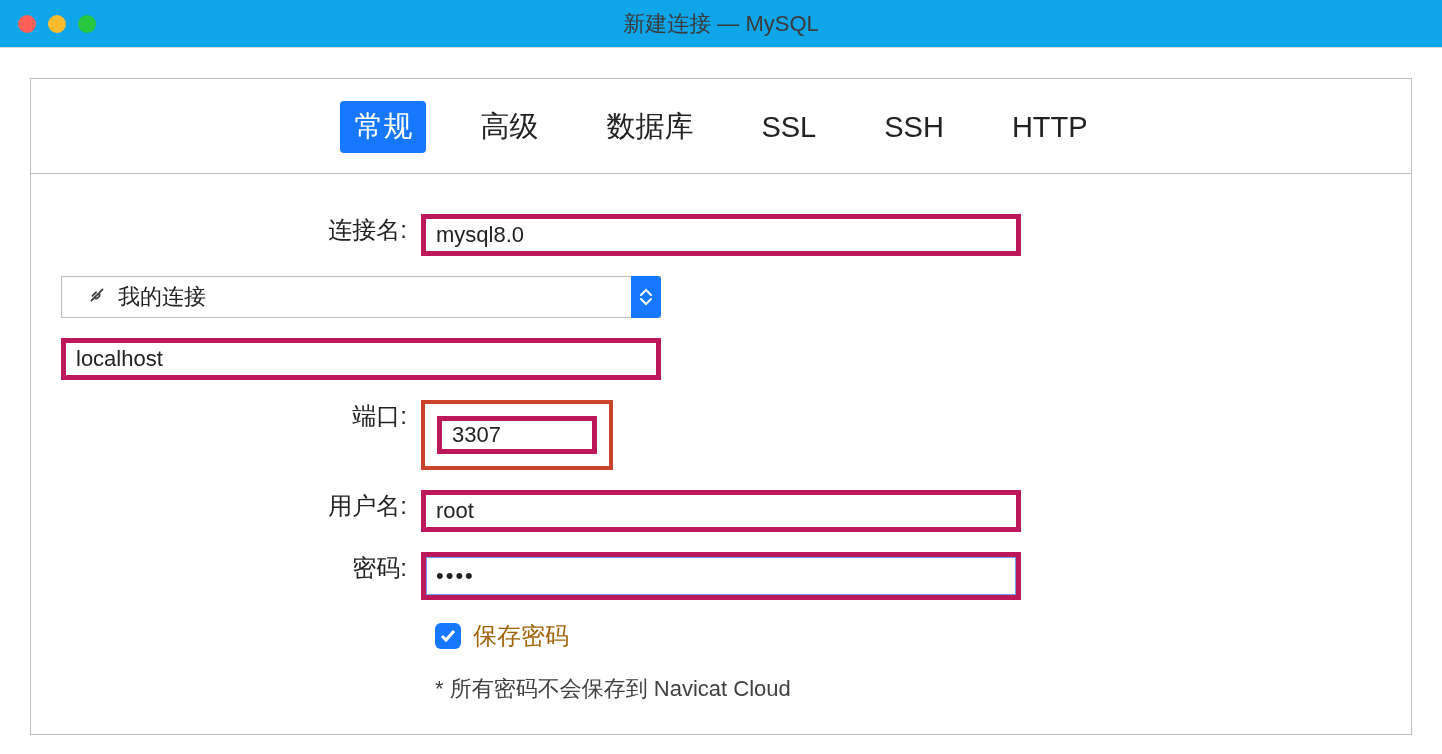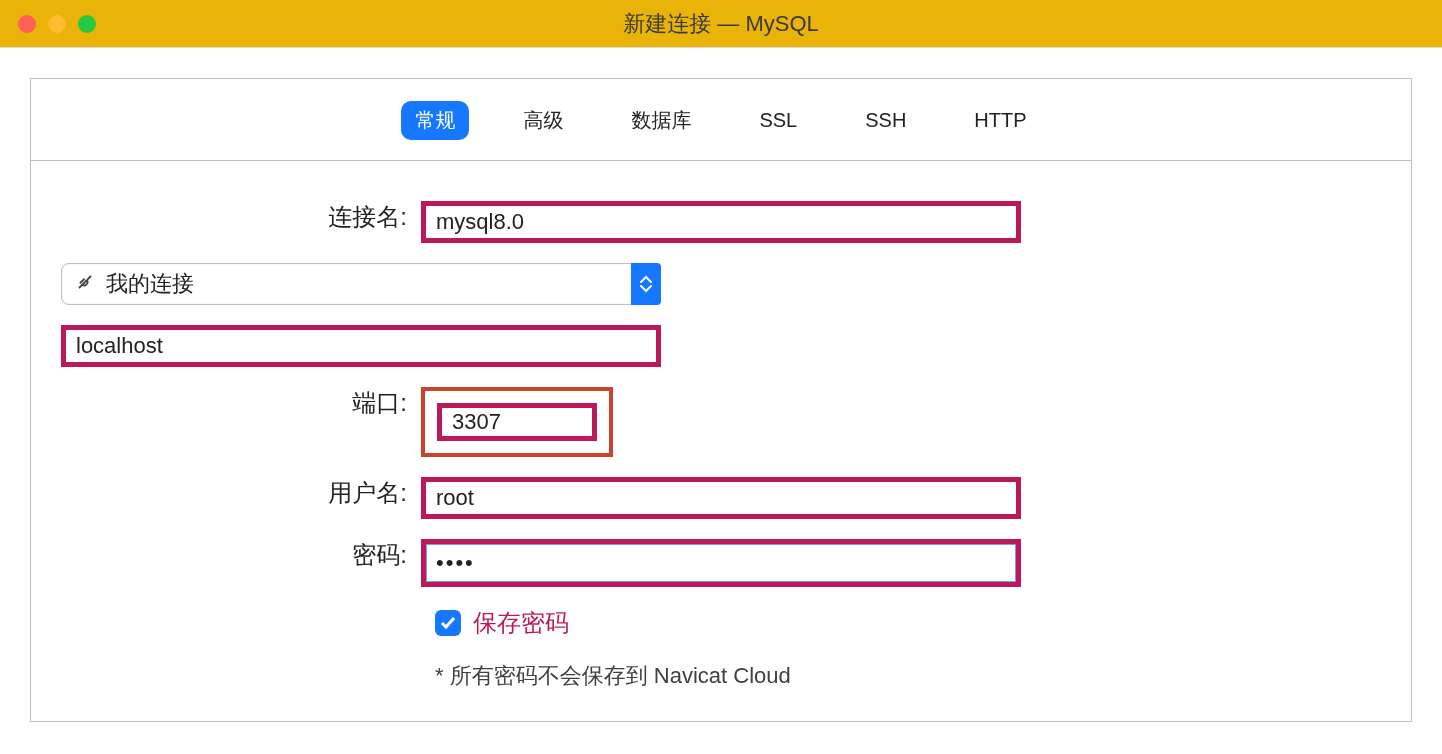--- a/index.html
+++ b/index.html
@@ -3,72 +3,72 @@
 <meta charset="utf-8">
 <style>
   * { box-sizing: border-box; margin: 0; padding: 0; }
   html, body { width: 1442px; height: 754px; font-family: -apple-system, "Helvetica Neue", Arial, sans-serif; background:#fff; }
   .window {
     width: 1442px; height: 754px; position: relative; background:#fff;
   }
   .titlebar {
     height: 48px; width:100%; display:flex; align-items:center; position:relative;
     border-bottom:1px solid #d9d9d9;
-    background:#eab308;
+    background:#0ea5e9;
   }
   .traffic-lights { display:flex; gap:12px; margin-left:18px; }
   .tl { width:18px; height:18px; border-radius:50%; }
   .tl.close { background:#ff5f57; }
   .tl.min   { background:#febc2e; }
   .tl.max   { background:#28c840; }
   .title { position:absolute; left:0; right:0; text-align:center; font-size:22px; color:#3a3a3a; pointer-events:none;}
   .body { padding: 30px 30px 0 30px; }
   .panel {
     border:1px solid #bfbfbf; background:#fff; width:100%; min-height:620px;
   }
   .tabs {
     display:flex; justify-content:center; align-items:center; gap:40px;
     padding:22px 0 20px 0; border-bottom:1px solid #bfbfbf;
   }
-  .tab { font-size:20px; color:#222; padding:6px 14px; border-radius:10px; cursor:pointer;}
+  .tab { font-size:29px; color:#222; padding:6px 14px; border-radius:4px; cursor:pointer;}
   .tab.active { background:#1677ff; color:#fff; }
   .form { padding:40px 30px 30px 30px; }
   .row { display:flex; align-items:flex-start; margin-bottom:20px; }
   .row .label { width:360px; text-align:right; padding-right:14px; font-size:24px; color:#222; }
   .row .field { flex:0 0 auto; }
   input[type=text], input[type=password], .ddl, .port-input {
     font-size:22px; padding:6px 10px; border:5px solid #be185d; background:#fff; color:#222;
   }
   .wide { width:600px; height:42px; }
   .port-wrap {
     display:inline-block; border:4px solid #c9442a; padding:12px; 
   }
   .port-input { width:160px; height:38px; }
   .ddl-wrap { position:relative; width:600px; height:42px; }
   .ddl {
-    width:600px; height:42px; display:flex; align-items:center; gap:10px; padding-left:12px;
-    border:1px solid #bfbfbf; border-radius:8px;
+    width:600px; height:42px; display:flex; align-items:center; gap:10px; padding-left:24px;
+    border:1px solid #bfbfbf; border-radius:0;
     box-shadow: inset 0 0 0 1px rgba(0,0,0,0.02);
   }
   .ddl .plug-icon { font-size:20px; color:#444; }
   .ddl-text { font-size:22px; color:#222; }
   .ddl-btn {
     position:absolute; right:0; top:0; width:30px; height:42px;
     background:#1677ff; border-radius:0 4px 4px 0;
     display:flex; flex-direction:column; align-items:center; justify-content:center;
     gap:2px;
   }
   .ddl-btn svg { display:block; }
   .pwd-focus { width:600px; height:48px; border:3px solid #93b7f3; outline:none; box-shadow:0 0 0 1px #6fa0ef inset; font-size:22px; padding:6px 10px; letter-spacing:2px;}
   .chk-row { display:flex; align-items:center; gap:12px; margin-left:374px; margin-top:10px; }
   .chk {
     width:26px; height:26px; border-radius:6px; background:#1677ff; display:flex; align-items:center; justify-content:center;
   }
   .chk svg { stroke:#fff; stroke-width:3; fill:none; }
-  .chk-label { font-size:24px; color:#be185d; }
+  .chk-label { font-size:24px; color:#a16207; }
   .note { margin-left:374px; margin-top:22px; font-size:22px; color:#404040; }
 </style>
 </head>
 <body>
 
 <div class="window">
 
   <div class="titlebar">
     <div class="traffic-lights">
       <div class="tl close"></div>

